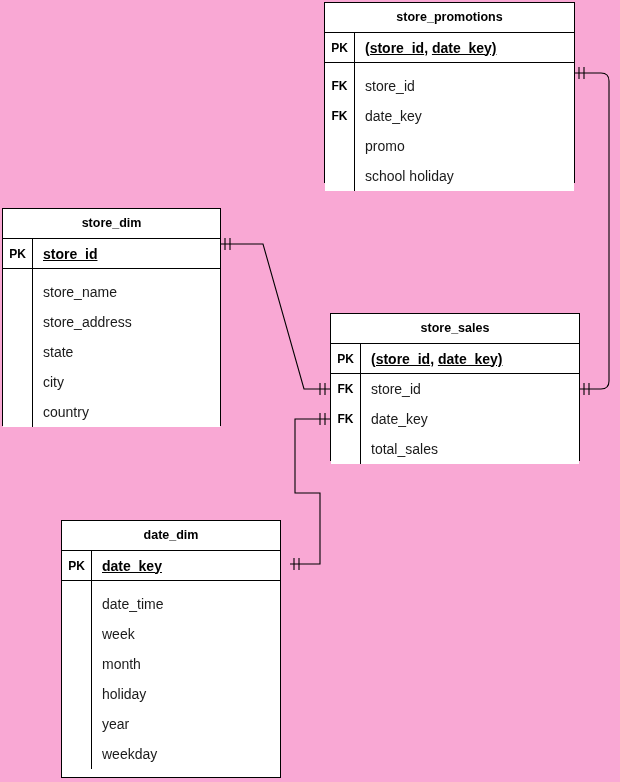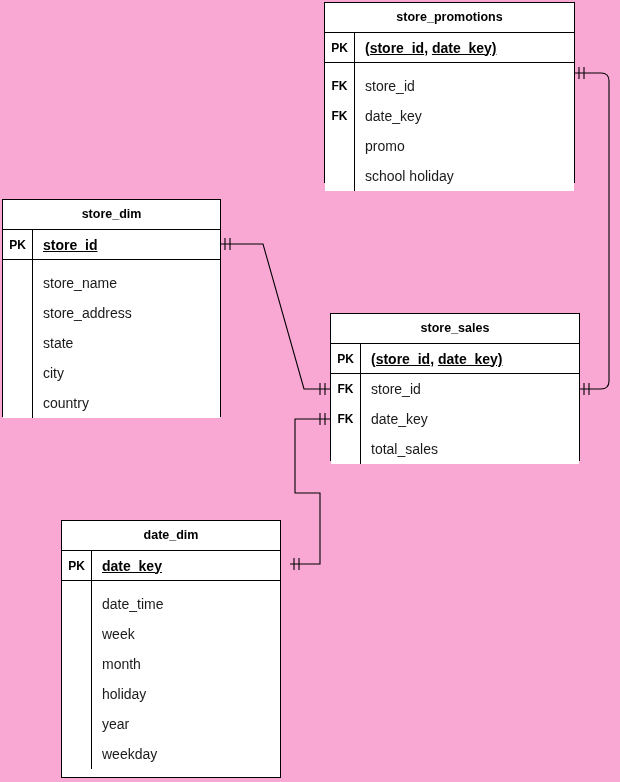--- a/index.html
+++ b/index.html
@@ -182,21 +182,21 @@
         <div class="ent-row">
             <div class="attrcell">promo</div>
           </div>
         <div class="ent-row">
             <div class="attrcell">school holiday</div>
           </div>
       </div>
     </div>
   </div>
 
-  <div class="entity" style="left:2px; top:199px; width:219px; height:218px;">
+  <div class="entity" style="left:2px; top:208px; width:219px; height:218px;">
     <div class="ent-header">store_dim</div>
     <div class="ent-row pkrow">
       <div class="keycell">PK</div>
       <div class="attrcell pk"><span class="u">store_id</span></div>
     </div>
     <div class="body-block">
       <div class="body-keycol">
         <div class="spacer-top"></div>
         <div class="ent-row">
             <div class="attrcell" style="padding-left:0"></div>

